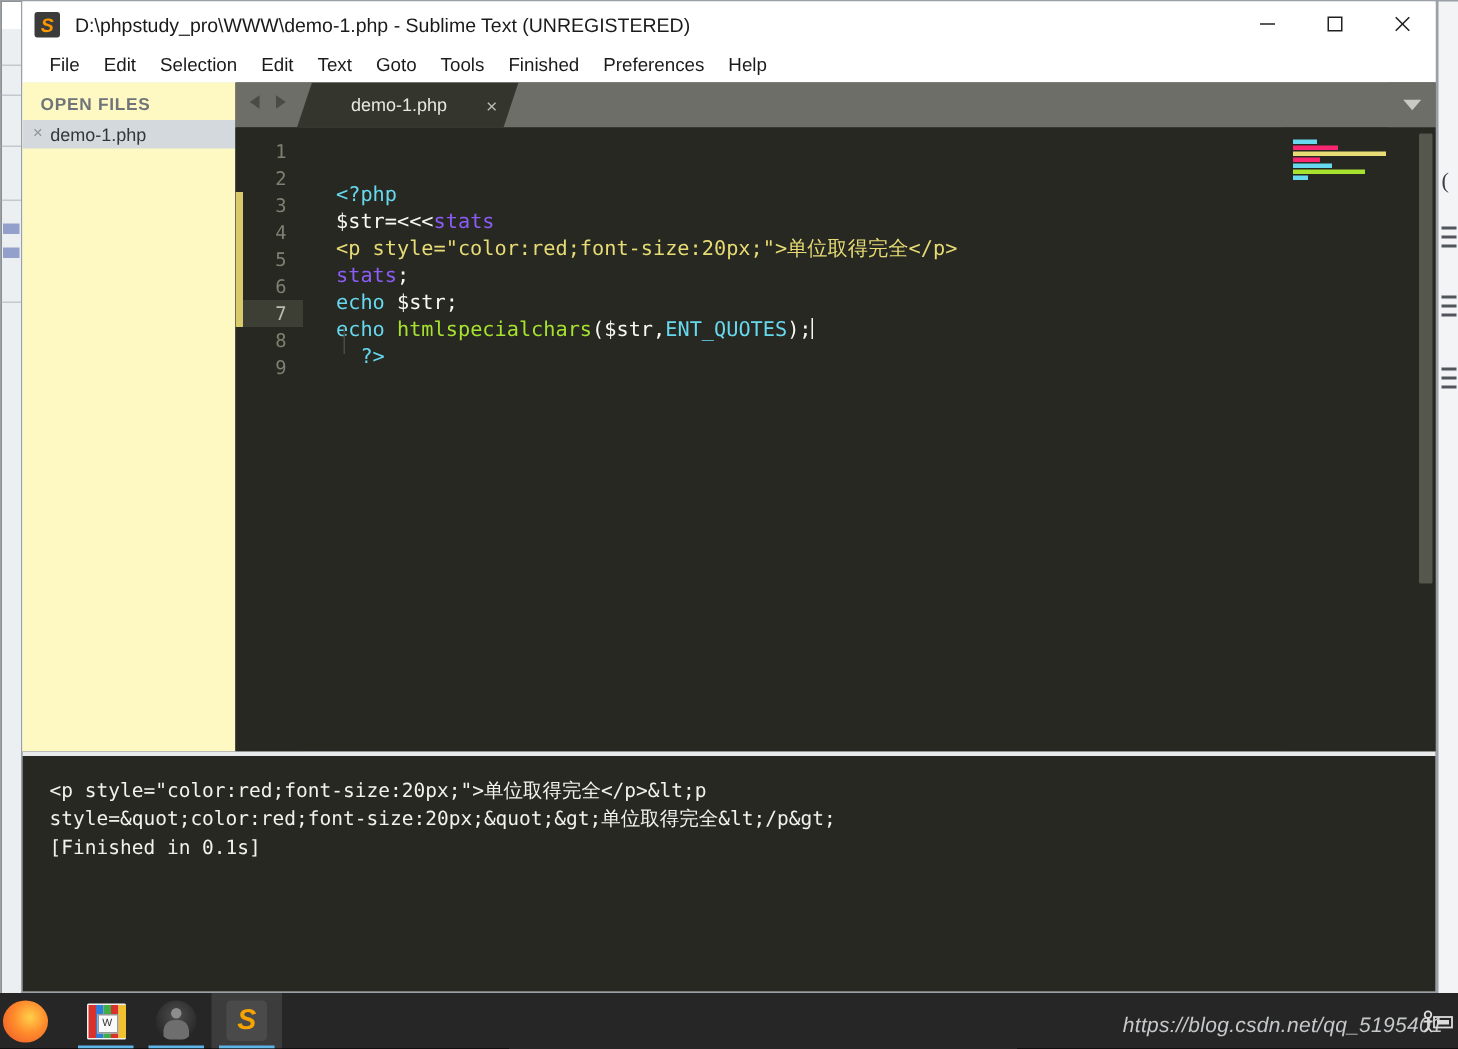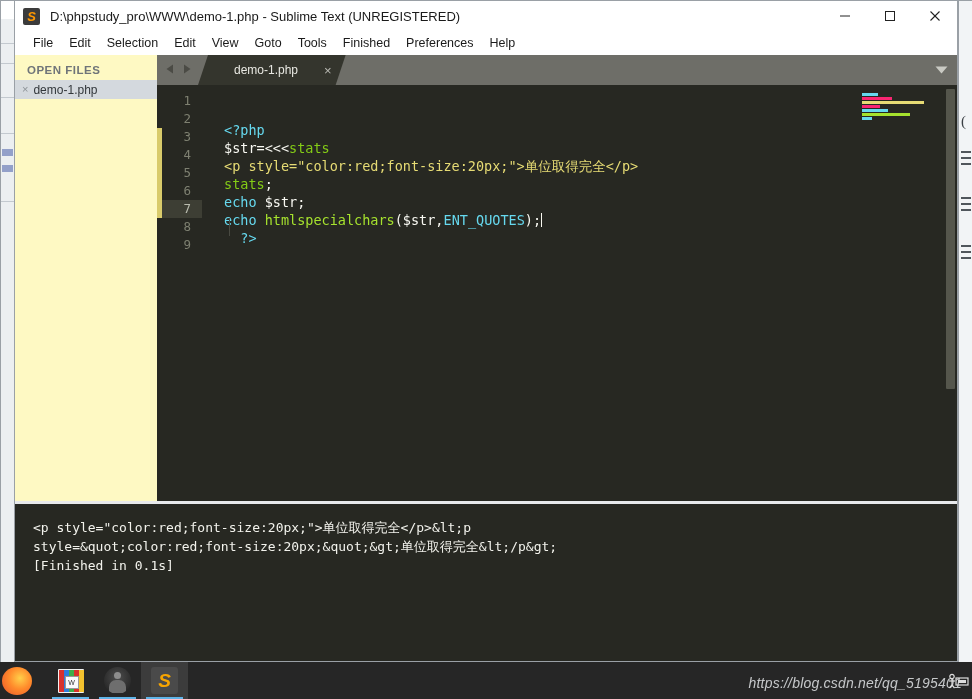--- a/index.html
+++ b/index.html
@@ -306,21 +306,21 @@
   }
   .caret {
     display: inline-block;
     width: 1px;
     height: 14px;
     background: #f8f8f0;
     vertical-align: -2px;
   }
   
   .t-white  { color: #f8f8f2; }
-  .t-pink   { color: #84cc16; }
+  .t-pink   { color: #8b5cf6; }
   .t-yellow { color: #e6db74; }
   .t-cyan   { color: #66d9ef; }
   .t-green  { color: #a6e22e; }
 
   
   #minimap {
     width: 88px;
     flex: 0 0 auto;
     background: #272822;
     position: relative;
@@ -512,21 +512,21 @@
             </svg>
         </div>
       </div>
     </div>
 
     <div id="menu-bar">
         <div class="menu-item">File</div>
         <div class="menu-item">Edit</div>
         <div class="menu-item">Selection</div>
         <div class="menu-item">Edit</div>
-        <div class="menu-item">View</div>
+        <div class="menu-item">Text</div>
         <div class="menu-item">Goto</div>
         <div class="menu-item">Tools</div>
         <div class="menu-item">Finished</div>
         <div class="menu-item">Preferences</div>
         <div class="menu-item">Help</div>
       </div>
 
     <div id="work-area">
 
       <div id="sidebar">

